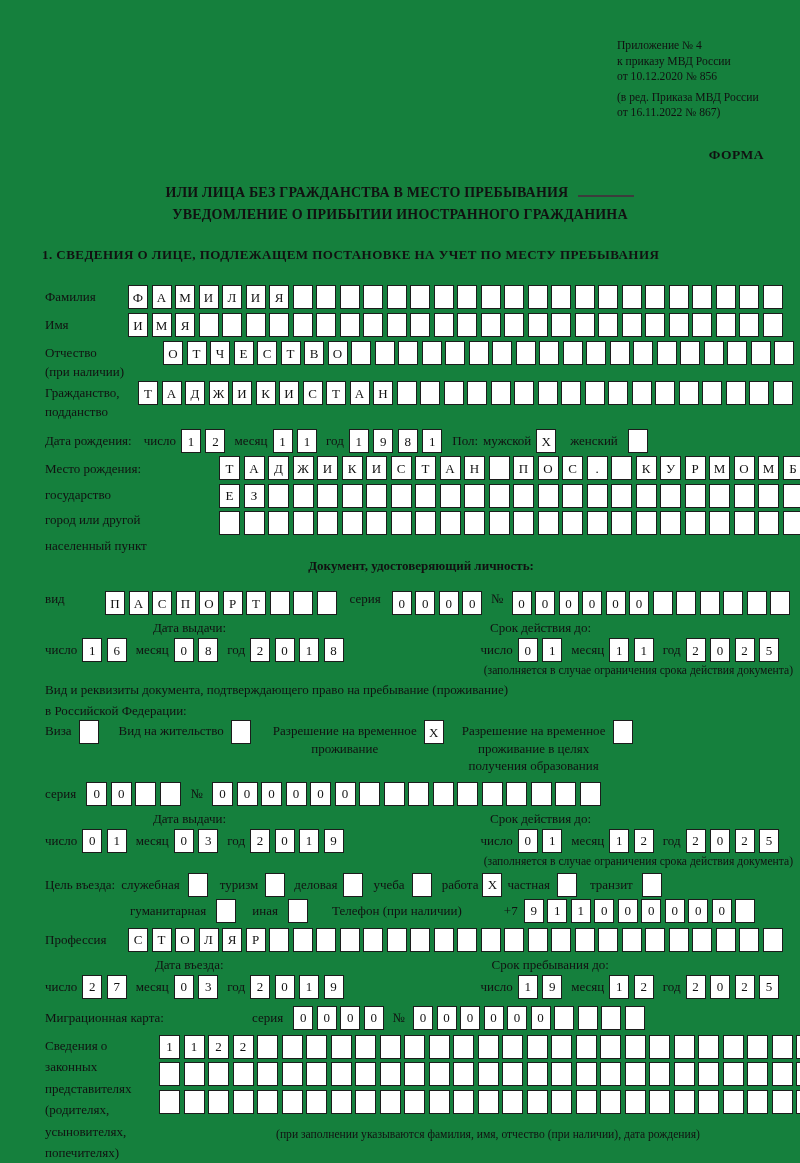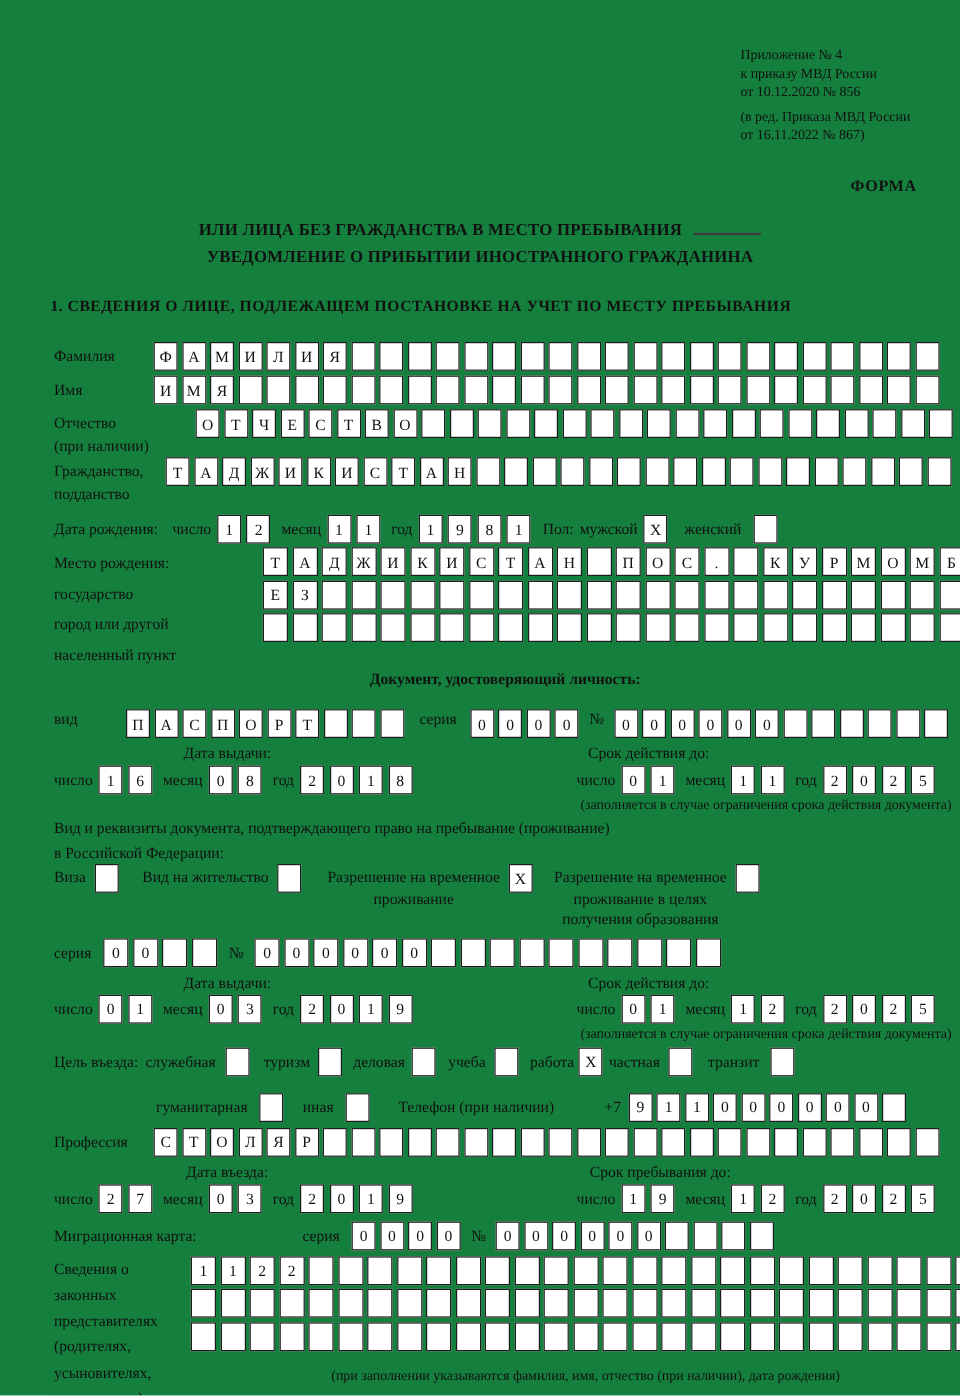--- a/index.html
+++ b/index.html
@@ -568,21 +568,21 @@
       <span style="margin:0 7px 0 5px">частная</span>
       <div class="cells">
           <div class="cell"></div>
         </div>
       <span style="margin:0 9px 0 13px">транзит</span>
       <div class="cells">
           <div class="cell"></div>
         </div>
     </div>
 
-    <div class="row" style="margin-top:14px;align-items:center">
+    <div class="row" style="margin-top:2px;align-items:center">
       <span style="margin-left:85px;margin-right:10px">гуманитарная</span>
       <div class="cells">
           <div class="cell"></div>
         </div>
       <span style="margin:0 10px 0 16px">иная</span>
       <div class="cells">
           <div class="cell"></div>
         </div>
       <span style="margin-left:24px">Телефон (при наличии)</span>
       <span style="margin-left:42px;margin-right:6px">+7</span>

